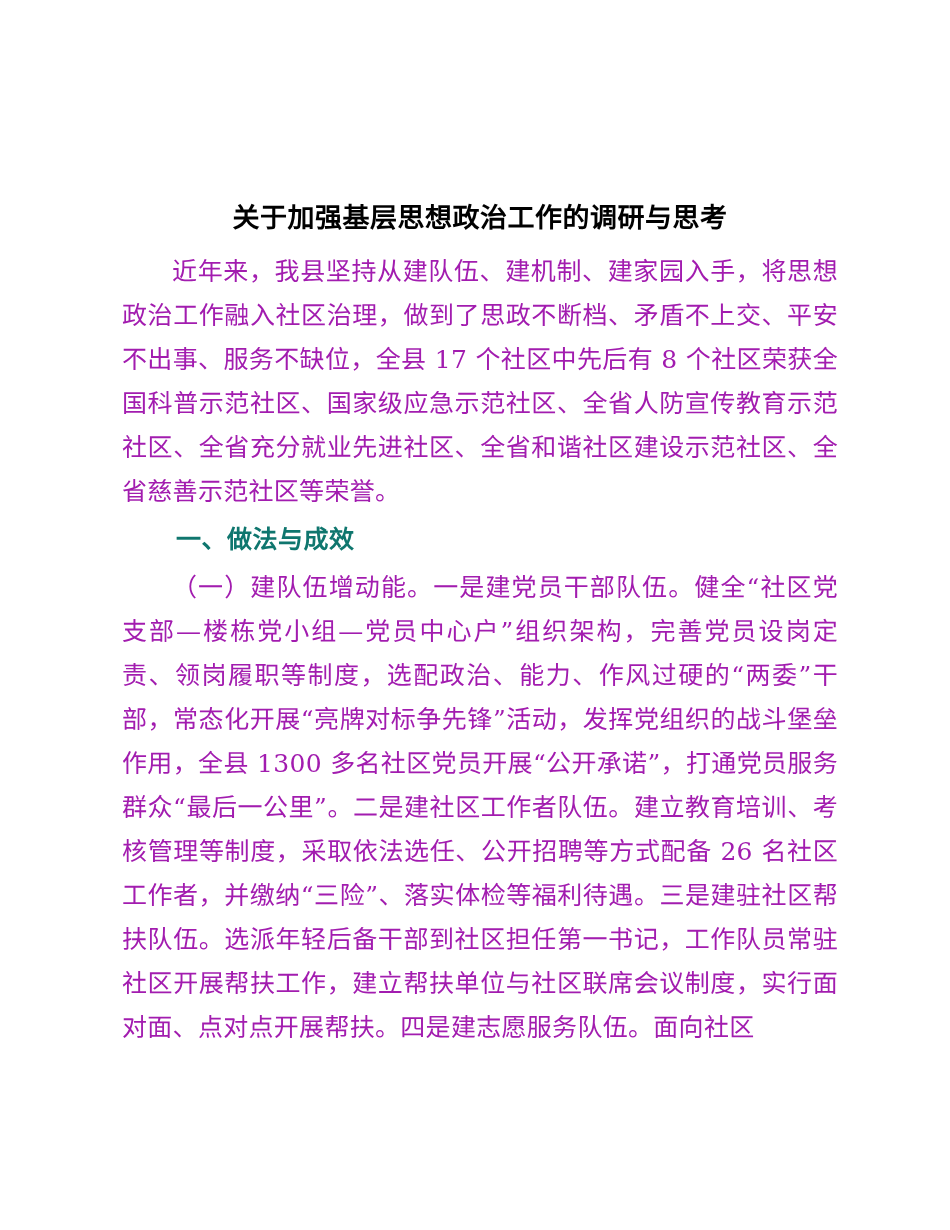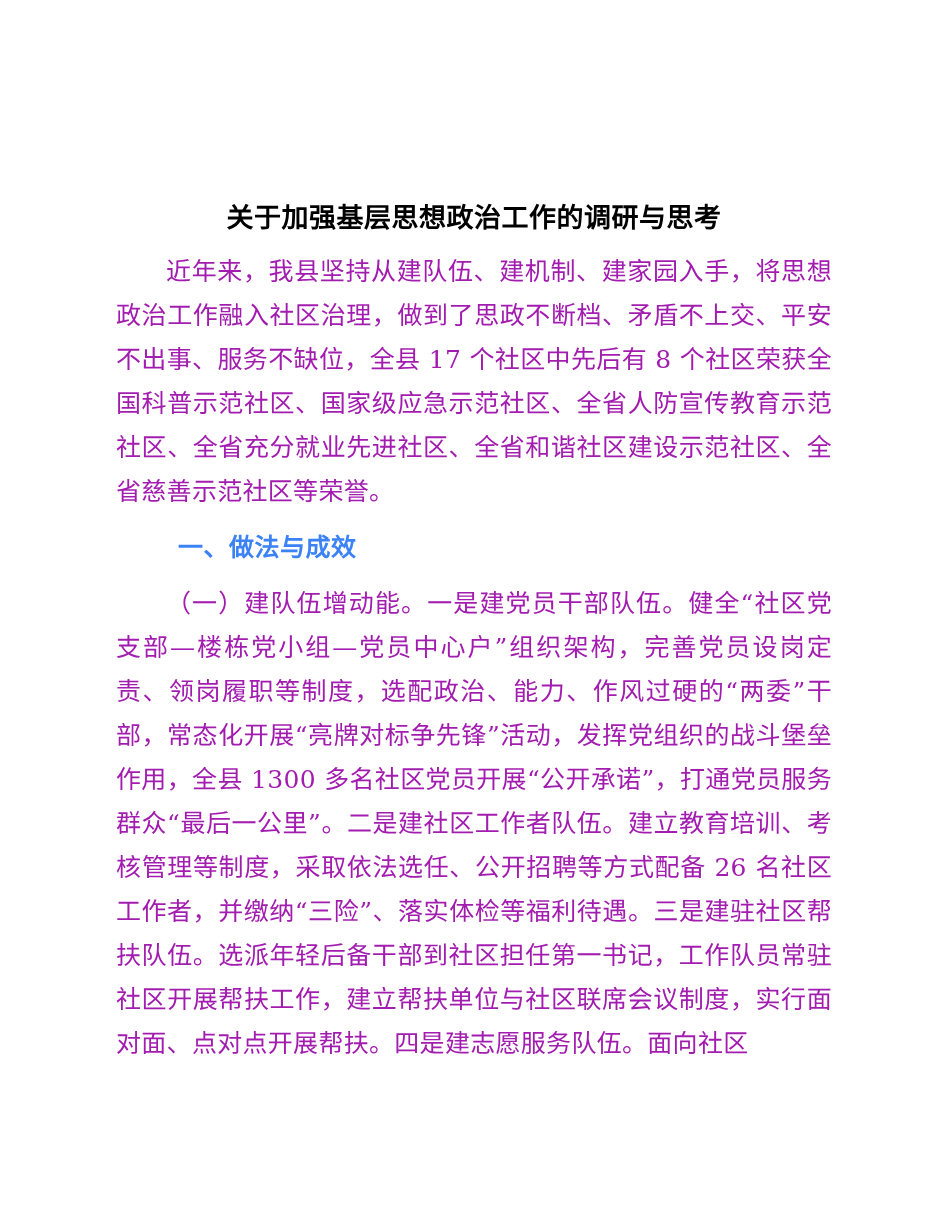--- a/index.html
+++ b/index.html
@@ -15,21 +15,21 @@
     height: 1230px;
     margin: 0 auto;
     background: #ffffff;
     overflow: hidden;
     box-sizing: border-box;
   }
 
   
   .content {
     position: absolute;
-    left: 116px;
+    left: 122px;
     top: 196px;
     width: 716px;
   }
 
   
   .doc-title {
     font-family: "Liberation Serif", "DejaVu Serif", serif;
     font-weight: bold;
     font-size: 27px;
     line-height: 44px;
@@ -39,23 +39,23 @@
     margin: 0 0 10px 0;
     white-space: nowrap;
   }
 
   
   .section-heading {
     font-family: "DejaVu Sans", "Liberation Sans", sans-serif;
     font-weight: bold;
     font-size: 25px;
     line-height: 44px;
-    color: #3b82f6;
+    color: #0f766e;
     text-indent: 50px;
-    margin: 12px;
+    margin: 4px;
     letter-spacing: 0.5px;
   }
 
   
   .body-para {
     font-family: "DejaVu Serif", "Liberation Serif", serif;
     font-weight: 400;
     font-size: 25px;
     line-height: 44px;
     color: #a21caf;

